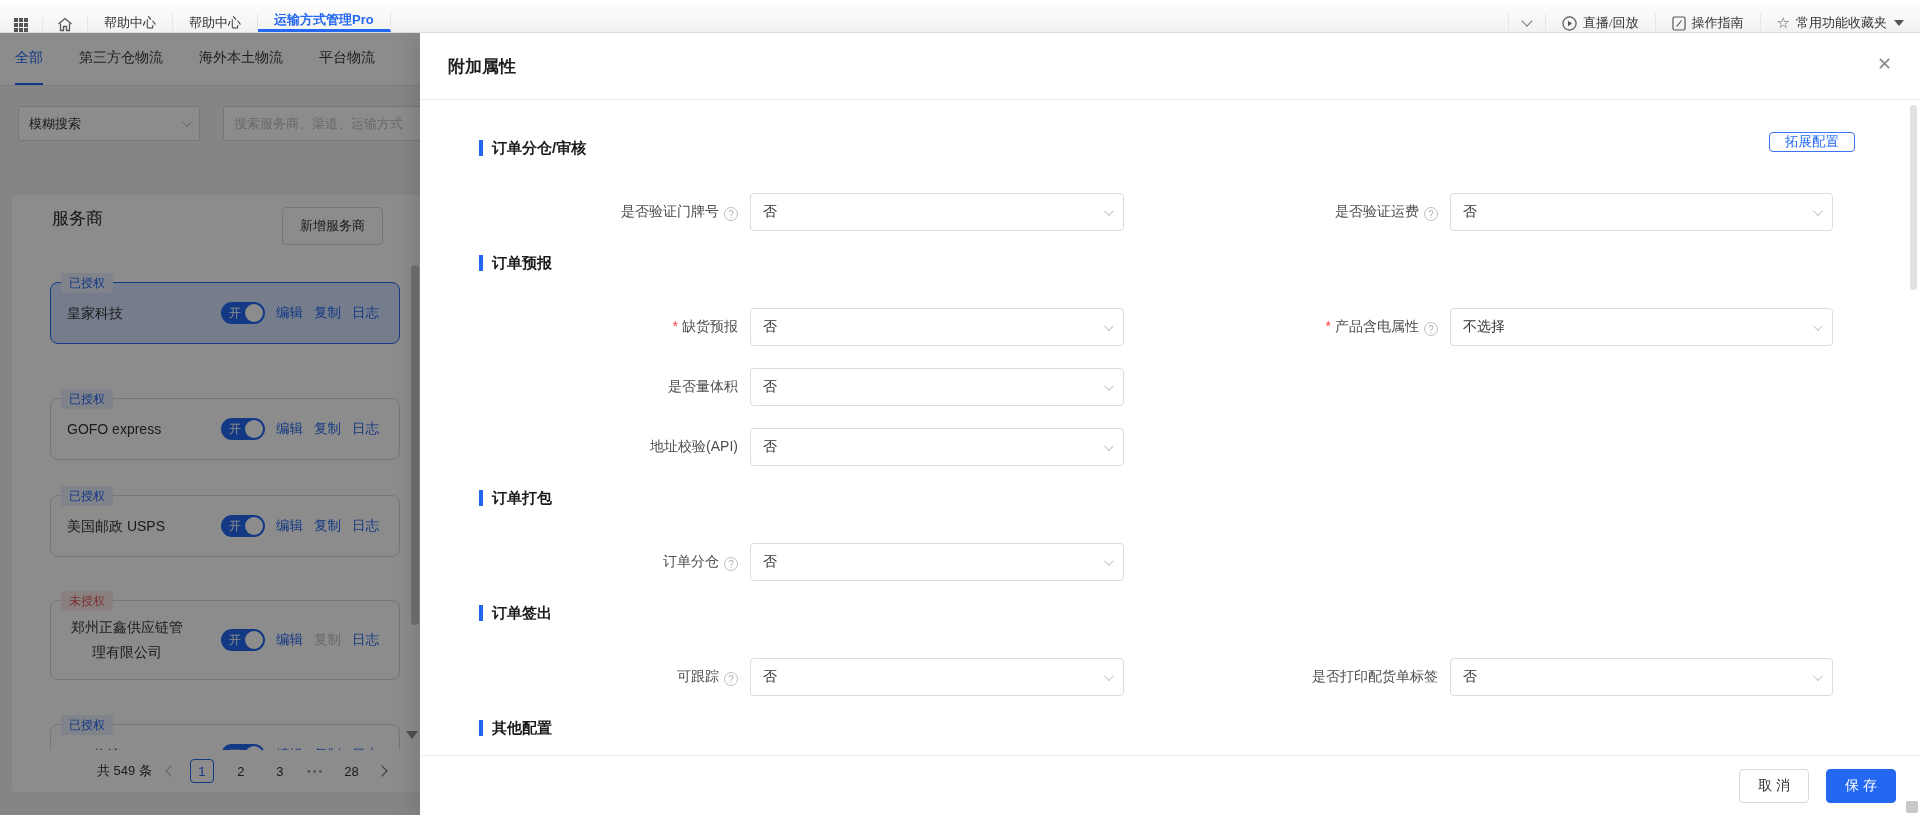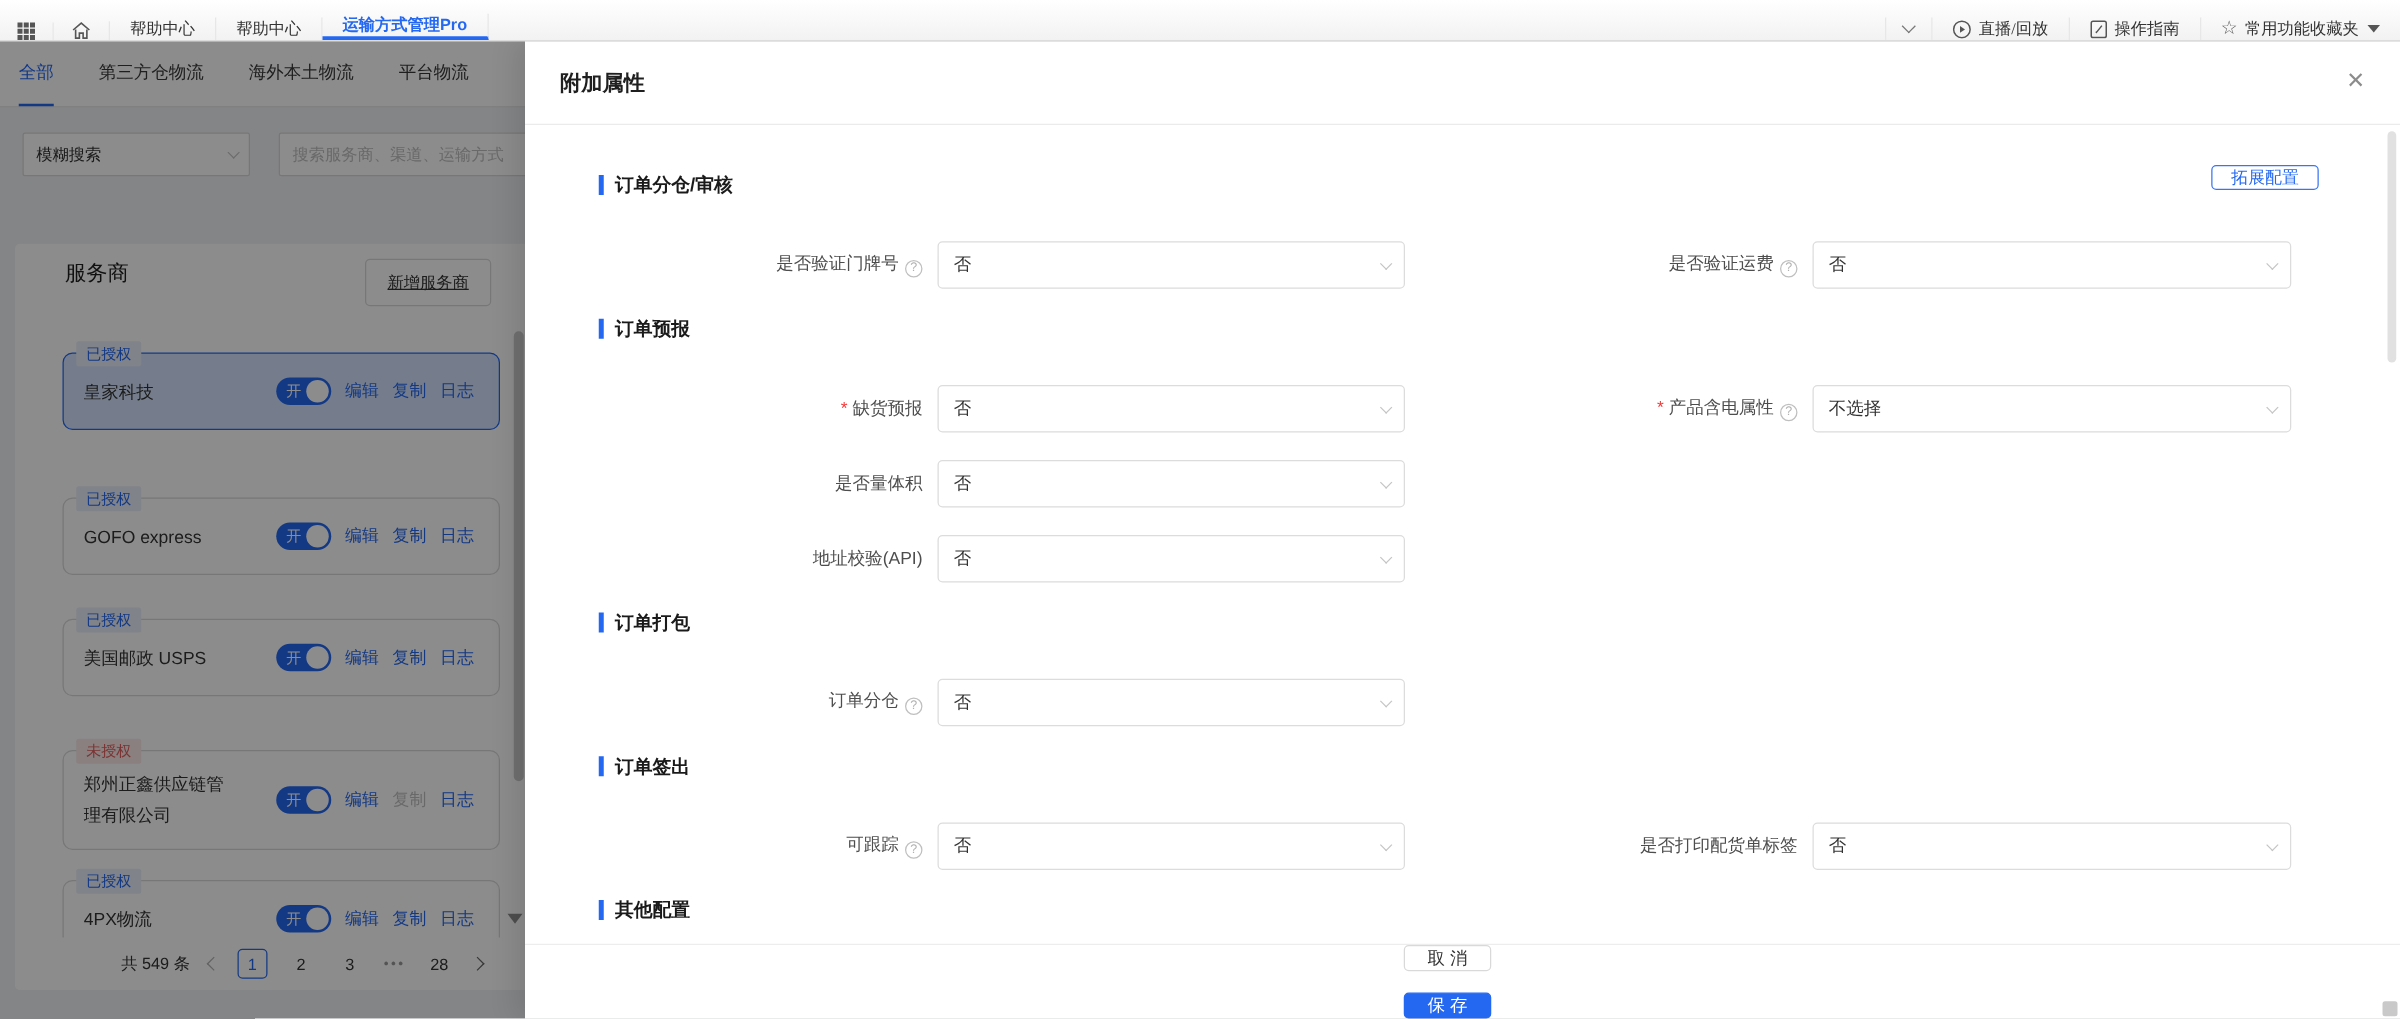--- a/index.html
+++ b/index.html
@@ -38,22 +38,22 @@
   .sel-chev { width:7px; height:7px; border-right:1.5px solid #c4c4c4; border-bottom:1.5px solid #c4c4c4;
               transform:rotate(45deg) translateY(-2px); }
   .search-input { margin-left:23px; width:330px; height:35px; border:1px solid #d9d9d9; border-radius:2px;
                   padding:0 10px; font-size:13px; color:#333; background:#fff; outline:none;
                   font-family:"Liberation Sans","DejaVu Sans",sans-serif; }
   .search-input::placeholder { color:#bfbfbf; }
 
   .panel { position:absolute; left:12px; top:195px; width:1896px; height:597px; background:#fff;
            border-radius:4px; z-index:1; overflow:hidden; }
   .panel-title { position:absolute; left:40px; top:12px; font-size:17px; font-weight:normal; color:#1f1f1f; }
-  .add-btn { position:absolute; left:280px; top:12px; height:38px; padding:0 17px; background:#fff;
-             border:1px solid #d9d9d9; border-radius:4px; font-size:13px; color:#333; display:flex; align-items:center;text-decoration:underline; }
+  .add-btn { position:absolute; left:270px; top:12px; height:38px; padding:0 17px; background:#fff;
+             border:1px solid #d9d9d9; border-radius:4px; font-size:13px; color:#333; display:flex; align-items:center; }
   .cards { position:absolute; left:38px; top:87px; width:350px; }
   .card { position:relative; border:1px solid #d9d9d9; border-radius:8px; min-height:62px;
           padding:14px 20px 14px 16px; display:flex; align-items:center; justify-content:space-between; background:#fff; }
   .card.selected { border-color:#2468f2; background:#d6e4ff; }
   .badge { position:absolute; top:-10px; left:10px; height:20px; padding:0 8px; font-size:12px; line-height:20px;
            border-radius:2px; }
   .badge.ok { background:#e9eef9; color:#2468f2; }
   .badge.no { background:#fbe9e9; color:#e25d5d; }
   .card-name { width:120px; font-size:14px; color:#333; line-height:25px; word-break:break-all; }
   .card-ctrl { display:flex; align-items:center; gap:11px; }
@@ -100,21 +100,21 @@
   .lbl-r { width:314px; }
   .req { color:#f23c3c; margin-right:4px; }
   .info-ic { display:inline-flex; align-items:center; justify-content:center; width:14px; height:14px;
              border:1px solid #bfbfbf; border-radius:50%; font-size:10px; color:#b0b0b0; margin-left:5px;
              vertical-align:-2px; }
   .msel { margin-left:12px; height:38px; background:#fff; border:1px solid #dcdcdc; border-radius:4px;
           padding:0 12px; display:flex; align-items:center; justify-content:space-between; font-size:14px; color:#333; }
   .msel-l { width:374px; }
   .msel-r { width:383px; }
   .m-footer { position:absolute; left:0; right:0; bottom:0; height:60px; border-top:1px solid #ededed;
-              display:flex; align-items:center; justify-content:flex-end; gap:17px; padding-right:24px; background:#fff;flex-direction:column; }
+              display:flex; align-items:center; justify-content:flex-end; gap:17px; padding-right:24px; background:#fff; }
   .btn { height:34px; padding:0 18px; border-radius:4px; font-size:14px; display:flex; align-items:center; }
   .btn-cancel { background:#fff; border:1px solid #d9d9d9; color:#333; }
   .btn-save { background:#2468f2; border:1px solid #2468f2; color:#fff; }
   .modal-scrollbar { position:absolute; right:3px; top:72px; width:7px; height:185px; background:#e1e1e1; border-radius:4px; }
   .corner-nub { position:absolute; right:2px; bottom:2px; width:12px; height:12px; background:#c9c9c9; border-radius:2px; z-index:45; }
 </style>
 </head>
 <body>
 
 <div class="screen">
@@ -228,21 +228,21 @@
           <span class="toggle">
             <span class="t-label">开</span>
             <span class="knob"></span>
           </span>
           <a class="lnk">编辑</a>
           <a class="lnk">复制</a>
           <a class="lnk">日志</a>
         </span>
       </div>
 
-      <div class="card" style="margin-bottom:24px;">
+      <div class="card" style="margin-bottom:44px;text-align:center;">
         <span class="badge no">未授权</span>
         <span class="card-name">郑州正鑫供应链管理有限公司</span>
         <span class="card-ctrl">
           <span class="toggle">
             <span class="t-label">开</span>
             <span class="knob"></span>
           </span>
           <a class="lnk">编辑</a>
           <a class="lnk disabled">复制</a>
           <a class="lnk">日志</a>

